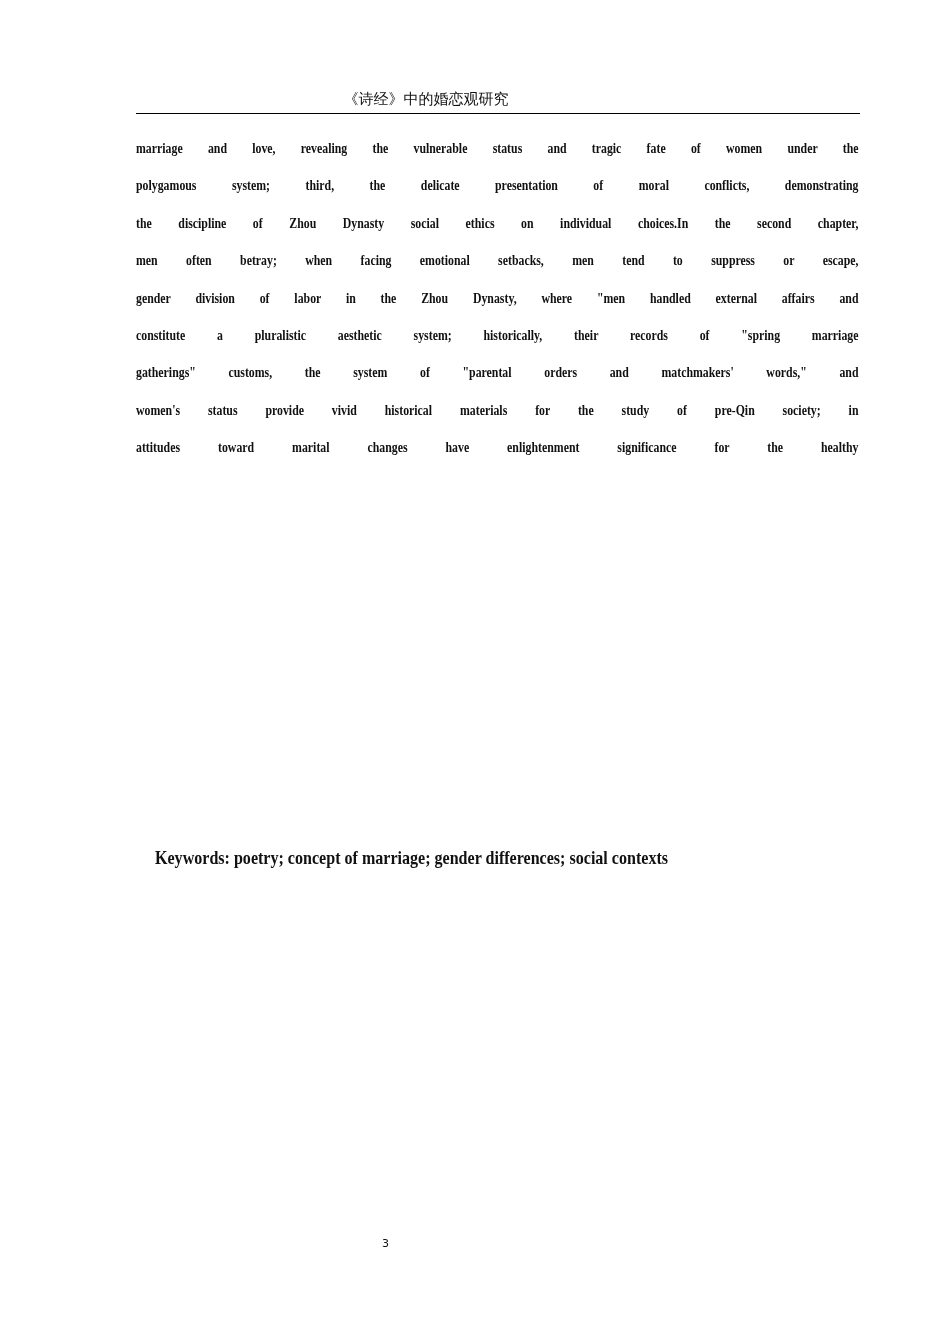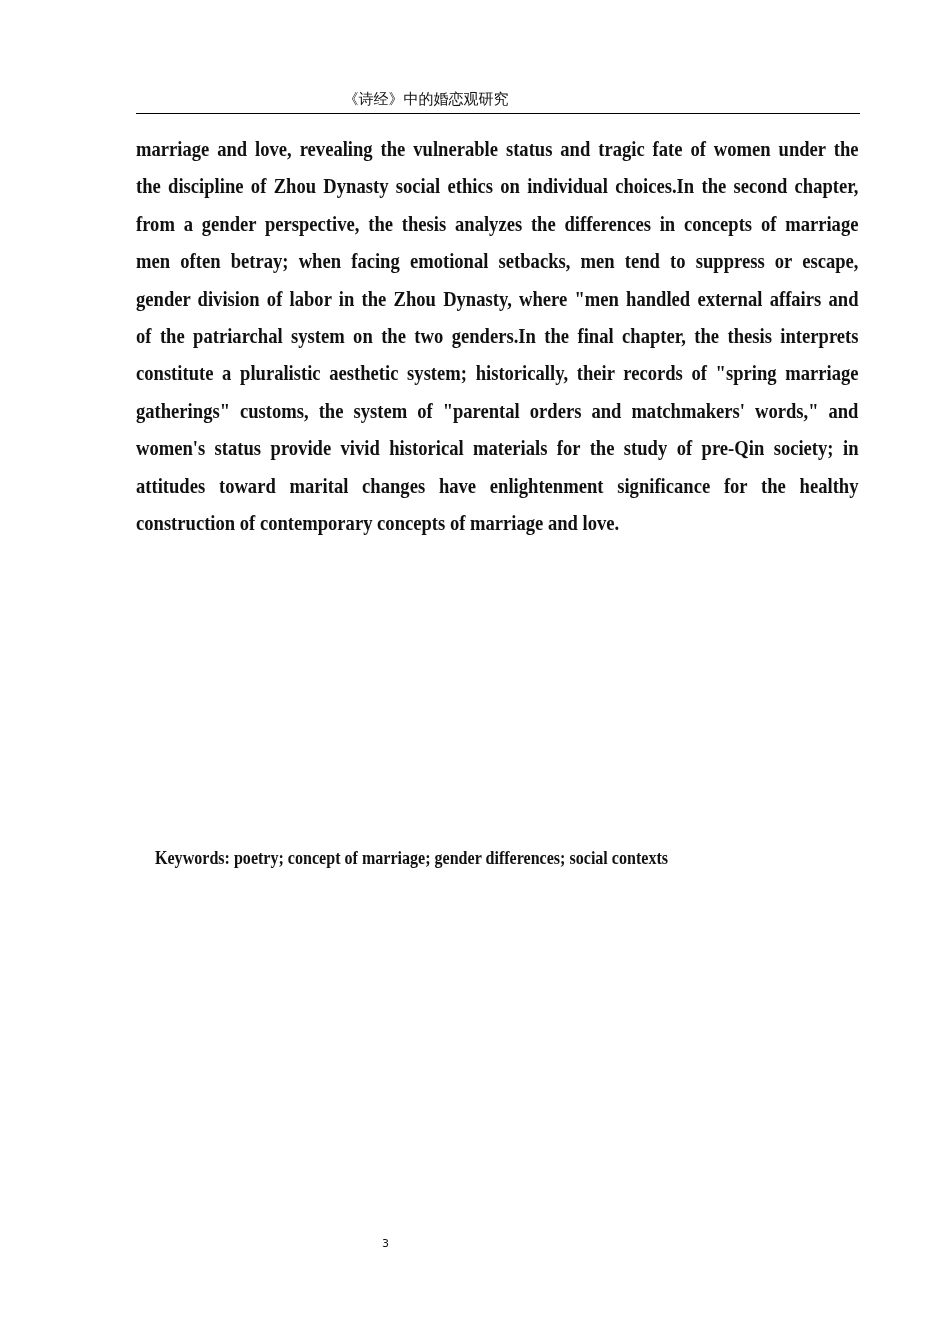--- a/index.html
+++ b/index.html
@@ -11,21 +11,21 @@
     font-size: 15px; color: #111; letter-spacing: 0px;
   }
   .header-title span { display: inline-block; transform: translateX(-86px); margin-left: 28px; }
   .header-rule {
     position: absolute; left: 136px; width: 724px; top: 113px;
     height: 0; border-top: 1.6px solid #000;
   }
   .body-text {
     position: absolute; left: 136px; top: 136px; width: 723px;
     font-family: "Liberation Serif", serif; font-weight: bold;
-    color: #111; font-size: 22px;
+    color: #111; font-size: 14px;
   }
   .line {
     height: 37.4px; line-height: 26px; white-space: nowrap;
     text-align: justify; text-align-last: justify;
     overflow: visible;
   }
   .line .inner {
     display: block; transform-origin: 0 0; transform: scaleX(0.845);
     width: 855px; text-align: justify; text-align-last: justify;
   }
@@ -46,47 +46,41 @@
 
 <div class="page">
   <div class="header-title"><span>《诗经》中的婚恋观研究</span></div>
   <div class="header-rule"></div>
 
   <div class="body-text">
     <div class="line">
         <span class="inner">marriage and love, revealing the vulnerable status and tragic fate of women under the</span>
       </div>
     <div class="line">
-        <span class="inner">the discipline of Zhou Dynasty social ethics on individual choices.In the second chapter,</span>
+        <span class="inner">polygamous system; third, the delicate presentation of moral conflicts, demonstrating</span>
       </div>
     <div class="line">
-        <span class="inner">from a gender perspective, the thesis analyzes the differences in concepts of marriage</span>
+        <span class="inner">the discipline of Zhou Dynasty social ethics on individual choices.In the second chapter,</span>
       </div>
     <div class="line">
         <span class="inner">men often betray; when facing emotional setbacks, men tend to suppress or escape,</span>
       </div>
     <div class="line">
         <span class="inner">gender division of labor in the Zhou Dynasty, where "men handled external affairs and</span>
-      </div>
-    <div class="line">
-        <span class="inner">of the patriarchal system on the two genders.In the final chapter, the thesis interprets</span>
       </div>
     <div class="line">
         <span class="inner">constitute a pluralistic aesthetic system; historically, their records of "spring marriage</span>
       </div>
     <div class="line">
         <span class="inner">gatherings" customs, the system of "parental orders and matchmakers' words," and</span>
       </div>
     <div class="line">
         <span class="inner">women's status provide vivid historical materials for the study of pre-Qin society; in</span>
       </div>
     <div class="line">
         <span class="inner">attitudes toward marital changes have enlightenment significance for the healthy</span>
       </div>
-    <div class="line last">
-        <span class="inner">construction of contemporary concepts of marriage and love.</span>
-      </div>
   </div>
 
   <div class="keywords">Keywords: poetry; concept of marriage; gender differences; social contexts</div>
 
   <div class="page-number">3</div>
 </div>
 
 </body></html>

